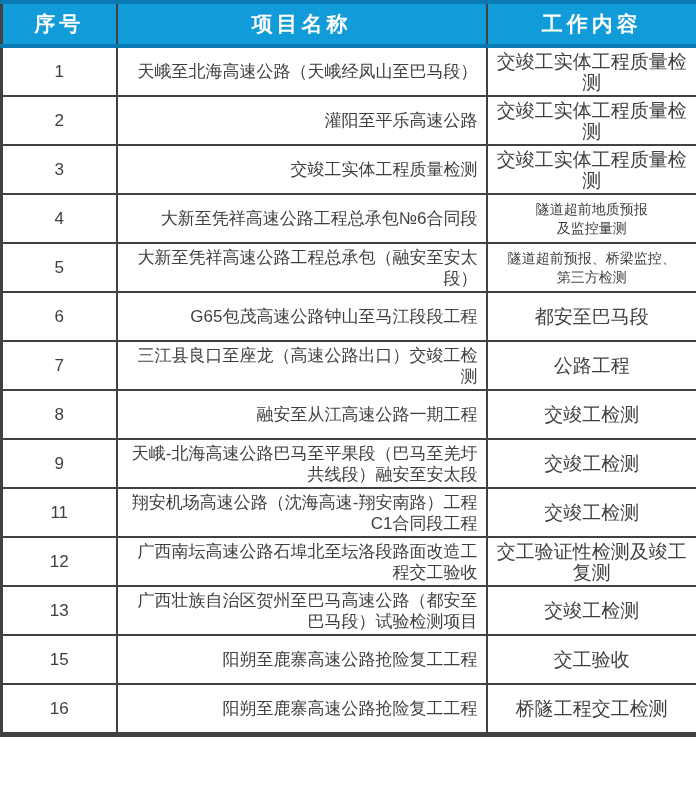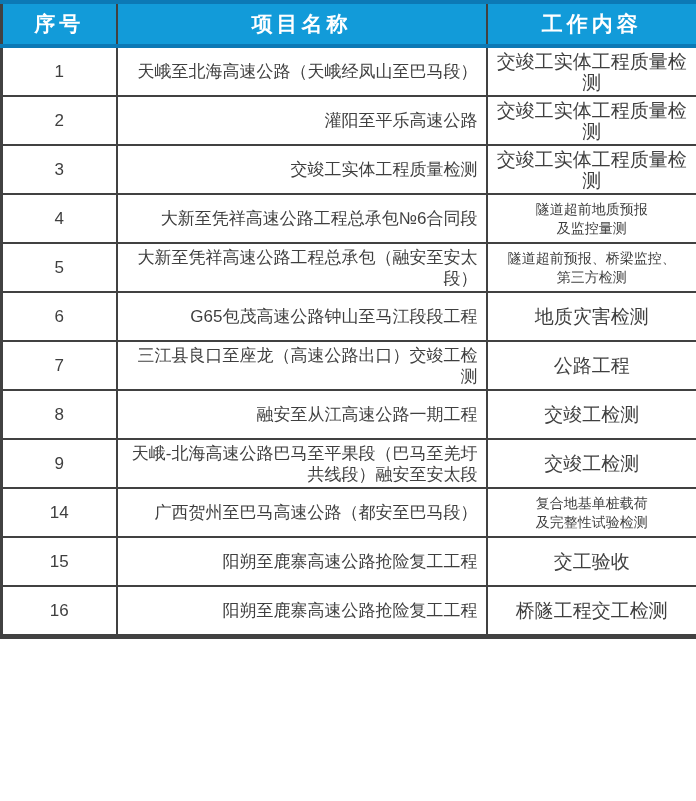--- a/index.html
+++ b/index.html
@@ -104,42 +104,51 @@
       </tr>
       <tr>
         <td class="col-no">5</td>
         <td class="col-name">大新至凭祥高速公路工程总承包（融安至安太段）</td>
         <td class="col-work multiline">隧道超前预报、桥梁监控、
 第三方检测</td>
       </tr>
       <tr>
         <td class="col-no">6</td>
         <td class="col-name">G65包茂高速公路钟山至马江段段工程</td>
-        <td class="col-work">地质灾害检测</td>
+        <td class="col-work">都安至巴马段</td>
       </tr>
       <tr>
         <td class="col-no">7</td>
         <td class="col-name">三江县良口至座龙（高速公路出口）交竣工检测</td>
         <td class="col-work">公路工程</td>
       </tr>
       <tr>
         <td class="col-no">8</td>
         <td class="col-name">融安至从江高速公路一期工程</td>
         <td class="col-work">交竣工检测</td>
       </tr>
       <tr>
         <td class="col-no">9</td>
         <td class="col-name">天峨-北海高速公路巴马至平果段（巴马至羌圩共线段）融安至安太段</td>
         <td class="col-work">交竣工检测</td>
       </tr>
       <tr>
-        <td class="col-no">14</td>
-        <td class="col-name">广西贺州至巴马高速公路（都安至巴马段）</td>
-        <td class="col-work multiline">复合地基单桩载荷
-及完整性试验检测</td>
+        <td class="col-no">11</td>
+        <td class="col-name">翔安机场高速公路（沈海高速-翔安南路）工程C1合同段工程</td>
+        <td class="col-work">交竣工检测</td>
+      </tr>
+      <tr>
+        <td class="col-no">12</td>
+        <td class="col-name">广西南坛高速公路石埠北至坛洛段路面改造工程交工验收</td>
+        <td class="col-work">交工验证性检测及竣工复测</td>
+      </tr>
+      <tr>
+        <td class="col-no">13</td>
+        <td class="col-name">广西壮族自治区贺州至巴马高速公路（都安至巴马段）试验检测项目</td>
+        <td class="col-work">交竣工检测</td>
       </tr>
       <tr>
         <td class="col-no">15</td>
         <td class="col-name">阳朔至鹿寨高速公路抢险复工工程</td>
         <td class="col-work">交工验收</td>
       </tr>
       <tr>
         <td class="col-no">16</td>
         <td class="col-name">阳朔至鹿寨高速公路抢险复工工程</td>
         <td class="col-work">桥隧工程交工检测</td>

